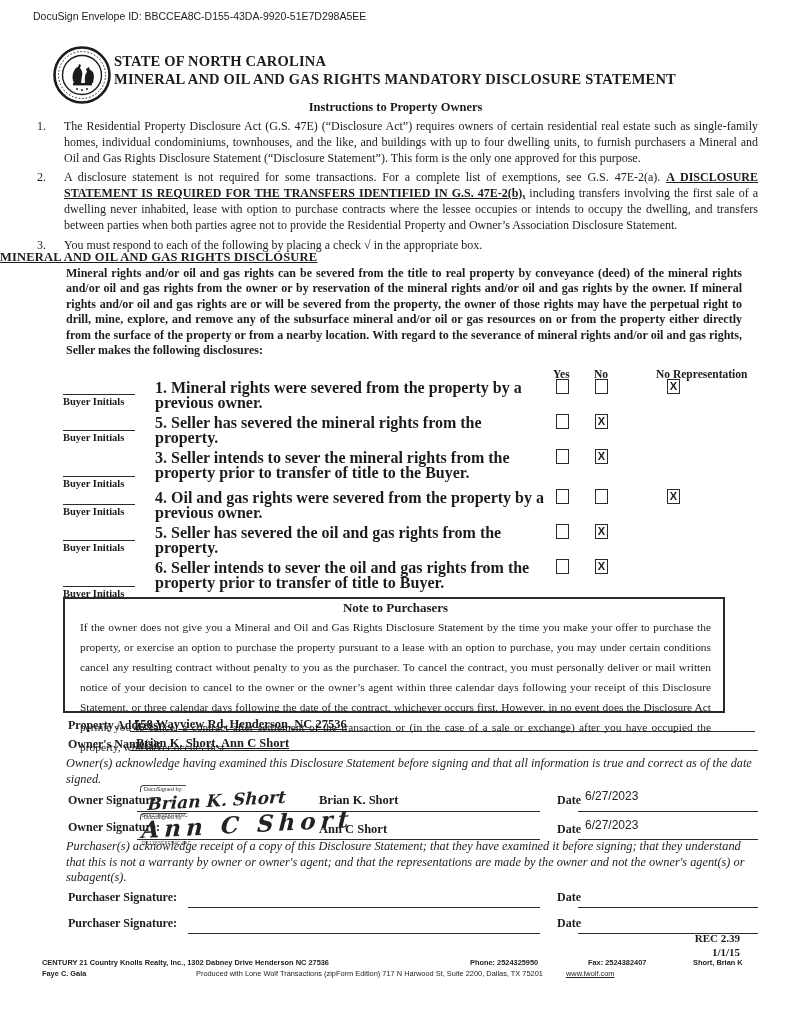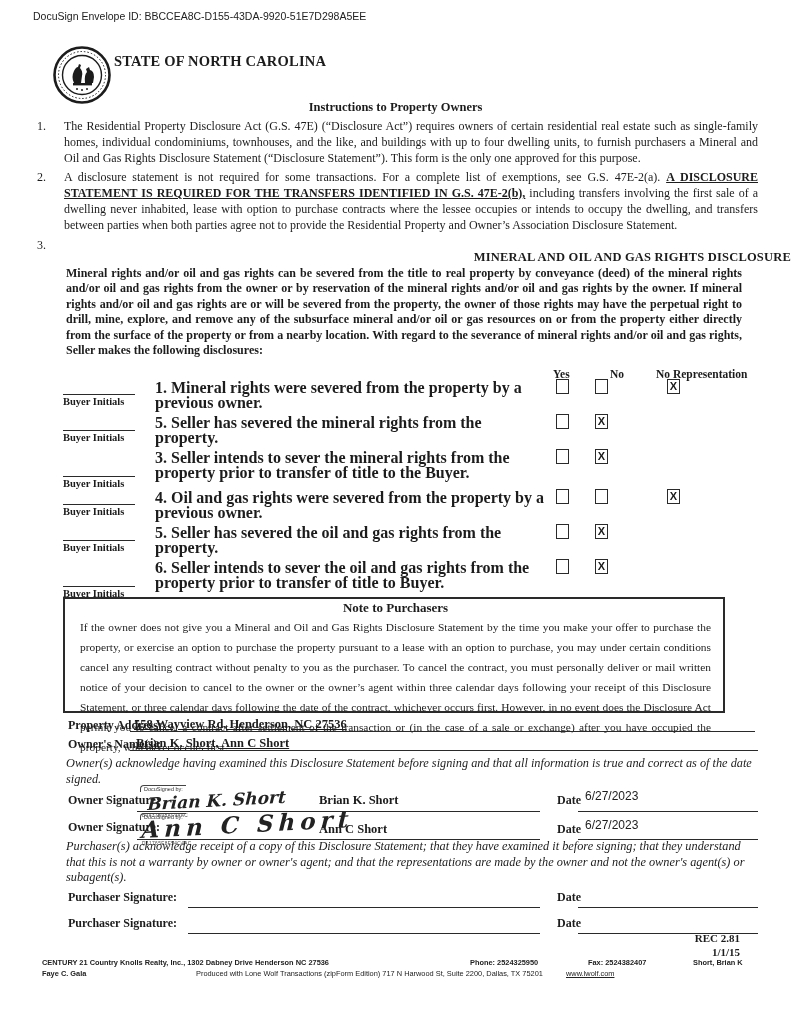--- a/index.html
+++ b/index.html
@@ -78,39 +78,40 @@
       <path d="M22 38 q-3-6 0-12 q2-4 4-4 l1-3 2 1 -1 3 q3 3 2 8 l-1 7 z" fill="#1c1c1c"></path>
       <path d="M33 38 q-1-8 2-11 l-1-3 3-2 1 3 q4 1 4 7 l-1 6 z" fill="#1c1c1c"></path>
       <rect x="21" y="38" width="19" height="2.4" fill="#1c1c1c"></rect>
       <circle cx="25" cy="44" r="1" fill="#1c1c1c"></circle>
       <circle cx="30" cy="45" r="1" fill="#1c1c1c"></circle>
       <circle cx="35" cy="44" r="1" fill="#1c1c1c"></circle>
     </svg>
   </div>
 
   <div class="abs title-line" style="left:114px; top:52px;">STATE OF NORTH CAROLINA</div>
+  <div class="abs title-line" style="left:114px; top:70px;">MINERAL AND OIL AND GAS RIGHTS MANDATORY DISCLOSURE STATEMENT</div>
   <div class="abs instr-head" style="left:0; top:100px; width:791px; text-align:center;">Instructions to Property Owners</div>
 
   <div class="abs just" style="left:36px; top:119px; width:722px;">
     <div class="instr-item">
       <span class="instr-num">1.</span><span>The Residential Property Disclosure Act (G.S. 47E) (“Disclosure Act”) requires owners of certain residential real estate such as single-family homes, individual condominiums, townhouses, and the like, and buildings with up to four dwelling units, to furnish purchasers a Mineral and Oil and Gas Rights Disclosure Statement (“Disclosure Statement”). This form is the only one approved for this purpose.</span>
     </div>
     <div class="instr-item">
       <span class="instr-num">2.</span><span>A disclosure statement is not required for some transactions. For a complete list of exemptions, see G.S. 47E-2(a). </span><span class="gs-underline">A DISCLOSURE STATEMENT IS REQUIRED FOR THE TRANSFERS IDENTIFIED IN G.S. 47E-2(b),</span><span> including transfers involving the first sale of a dwelling never inhabited, lease with option to purchase contracts where the lessee occupies or intends to occupy the dwelling, and transfers between parties when both parties agree not to provide the Residential Property and Owner’s Association Disclosure Statement.</span>
     </div>
     <div class="instr-item">
-      <span class="instr-num">3.</span>
-    </div>
-  </div>
-
-  <div class="abs sec-head" style="left:0; top:250px; width:791px; text-align:right;">MINERAL AND OIL AND GAS RIGHTS DISCLOSURE</div>
+      <span class="instr-num">3.</span><span>You must respond to each of the following by placing a check √ in the appropriate box.</span>
+    </div>
+  </div>
+
+  <div class="abs sec-head" style="left:0; top:250px; width:791px; text-align:left;text-decoration:underline;">MINERAL AND OIL AND GAS RIGHTS DISCLOSURE</div>
   <div class="abs disc-body just" style="left:66px; top:266px; width:676px;">Mineral rights and/or oil and gas rights can be severed from the title to real property by conveyance (deed) of the mineral rights and/or oil and gas rights from the owner or by reservation of the mineral rights and/or oil and gas rights by the owner. If mineral rights and/or oil and gas rights are or will be severed from the property, the owner of those rights may have the perpetual right to drill, mine, explore, and remove any of the subsurface mineral and/or oil or gas resources on or from the property either directly from the surface of the property or from a nearby location. With regard to the severance of mineral rights and/or oil and gas rights, Seller makes the following disclosures:</div>
 
   <div class="abs colhead" style="left:553px; top:368px;">Yes</div>
-  <div class="abs colhead" style="left:594px; top:368px;margin-left:16px;">No</div>
+  <div class="abs colhead" style="left:594px; top:368px;">No</div>
   <div class="abs colhead" style="left:656px; top:368px;">No Representation</div>
 
   <div class="abs" style="left:0; top:381px; width:791px;">
     <div class="abs q-text" style="left:155px; top:0;">1. Mineral rights were severed from the property by a previous owner.</div>
     <span class="abs cb" style="left:556px; top:-2px;"></span>
     <span class="abs cb" style="left:595px; top:-2px;"></span>
     <span class="abs cb" style="left:667px; top:-2px;">X</span>
     <div class="abs bi" style="left:63px; top:4px;">
       <div class="bi-line"></div>
       <div class="bi-label">Buyer Initials</div>
@@ -217,21 +218,21 @@
   </div>
 
   <div class="abs" style="left:0; top:912px; width:791px;">
     <div class="abs lbl" style="left:68px; top:4px;">Purchaser Signature:</div>
     <div class="abs fill-line" style="left:188px; top:6px; width:352px; height:16px;"></div>
     <div class="abs lbl" style="left:557px; top:4px;">Date</div>
     <div class="abs fill-line" style="left:578px; top:6px; width:180px; height:16px;"></div>
   </div>
 
   <div class="abs rec" style="left:600px; top:932px; width:140px;">
-    <div>REC 2.81</div>
+    <div>REC 2.39</div>
     <div>1/1/15</div>
   </div>
 
   <div class="abs foot b" style="left:42px; top:958px;">CENTURY 21 Country Knolls Realty, Inc., 1302 Dabney Drive Henderson NC 27536</div>
   <div class="abs foot b" style="left:470px; top:958px;">Phone: 2524325950</div>
   <div class="abs foot b" style="left:588px; top:958px;">Fax: 2524382407</div>
   <div class="abs foot b" style="left:693px; top:958px;">Short, Brian K</div>
   <div class="abs foot b" style="left:42px; top:969px;">Faye C. Gala</div>
   <div class="abs foot" style="left:196px; top:969px;">Produced with Lone Wolf Transactions (zipForm Edition) 717 N Harwood St, Suite 2200, Dallas, TX  75201</div>
   <div class="abs foot u" style="left:566px; top:969px;">www.lwolf.com</div>

